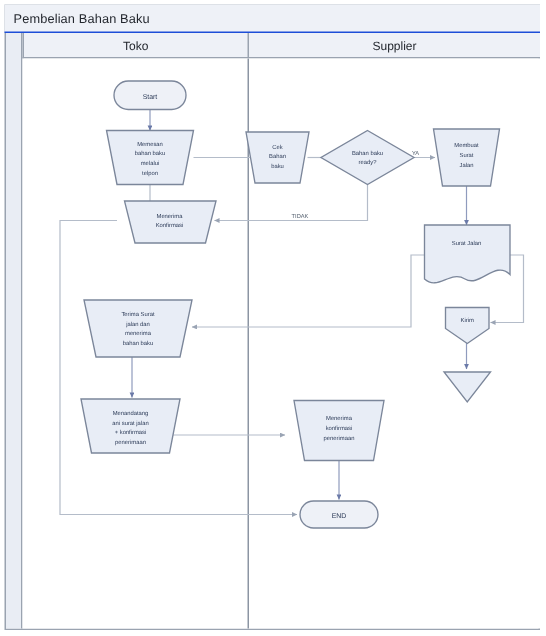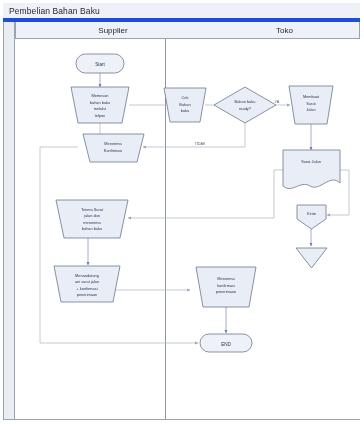--- a/index.html
+++ b/index.html
@@ -29,21 +29,21 @@
     background: #ffffff;
   }
   
   .title-bar {
     position: absolute;
     left: 3px;
     top: 3px;
     width: 357px;
     height: 19px;
     box-sizing: border-box;
-    border-bottom: 4px solid #1d4ed8;
+    border-bottom: 1px solid #1d4ed8;
     background: #eef1f7;
     display: flex;
     align-items: center;
   }
   .title-text {
     font-size: 8.5px;
     color: #23272e;
     padding-left: 6px;
     letter-spacing: 0.1px;
     white-space: nowrap;
@@ -137,25 +137,25 @@
 
   <div class="outer-frame"></div>
 
   <div class="title-bar">
     <span class="title-text">Pembelian Bahan Baku</span>
   </div>
 
   <div class="gutter"></div>
 
   <div class="lane-header-band">
+    <div class="lane-header left">
+      <span class="lane-header-text">Toko</span>
+    </div>
     <div class="lane-header right">
       <span class="lane-header-text">Supplier</span>
-    </div>
-    <div class="lane-header left">
-      <span class="lane-header-text">Toko</span>
     </div>
   </div>
 
   <div class="lane-body"></div>
   <div class="lane-divider"></div>
 
   <svg id="flow-svg" viewBox="0 0 364 424">
     <defs>
       <marker id="arr" markerWidth="5" markerHeight="5" refX="4.2" refY="2" orient="auto">
         <path d="M0,0 L4.4,2 L0,4 z" fill="#6b7aa8"></path>

